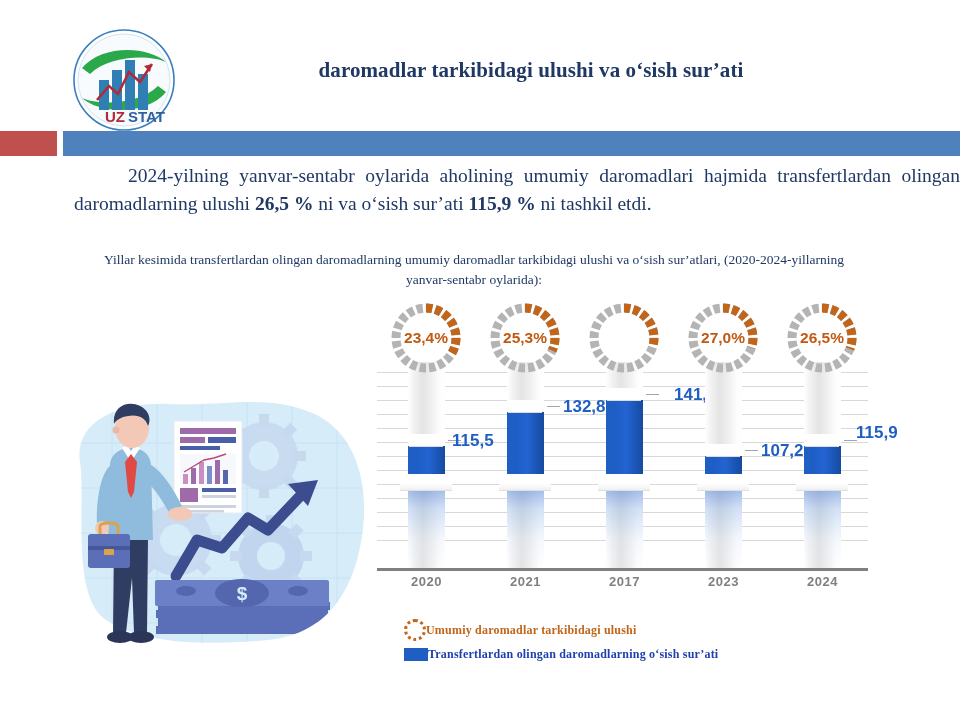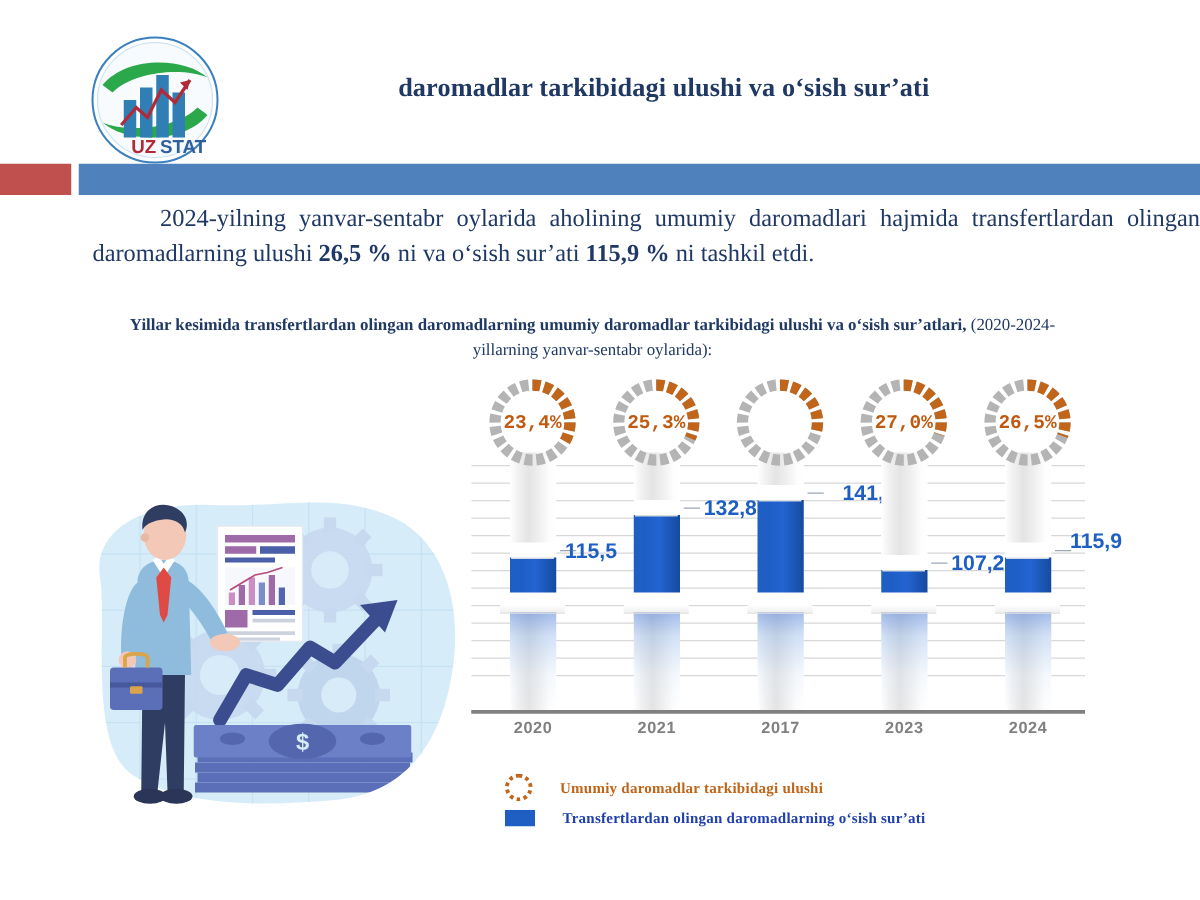--- a/index.html
+++ b/index.html
@@ -55,21 +55,21 @@
 
   
   #chart-subtitle {
     position: absolute; left: 92px; top: 250px;
     width: 764px;
     text-align: center;
     font-size: 13.5px;
     line-height: 1.5;
     color: #1f3864;
   }
-  #chart-subtitle .b { font-weight: bold; }
+  #chart-subtitle .b { font-weight: normal; }
 
   
   #illustration {
     position: absolute; left: 52px; top: 388px;
     width: 330px; height: 270px;
   }
 
   
   #chart {
     position: absolute; left: 377px; top: 298px;
@@ -131,21 +131,21 @@
 
   
   .donut {
     position: absolute; left: 7px; top: -2px;
     width: 84px; height: 84px;
   }
   .donut-label {
     position: absolute; left: 7px; top: -2px;
     width: 84px; height: 84px;
     display: flex; align-items: center; justify-content: center;
-    font-family: Liberation Mono, monospace;
+    font-family: Liberation Sans, sans-serif;
     font-weight: bold;
     font-size: 15.5px;
     color: #c05a12;
   }
 
   
   .value-label {
     position: absolute;
     font-family: "Liberation Sans", sans-serif;
     font-weight: bold;
@@ -183,21 +183,20 @@
     width: 22px; height: 22px; flex: 0 0 22px;
     border-radius: 50%;
     border: 3px dotted #c0651a;
   }
   .legend-marker-bar {
     width: 24px; height: 13px; flex: 0 0 24px;
     background: #1f5fc4;
     margin-left: 0px;
   }
   .legend-text {
-    margin-left: 22px;
     font-family: "Liberation Serif", serif;
     font-weight: bold;
     font-size: 12px;
     letter-spacing: 0.2px;
   }
   .legend-text.orange { color: #c0651a; }
   .legend-text.blue { color: #1f3faf; }
 </style>
 </head>
 <body>

